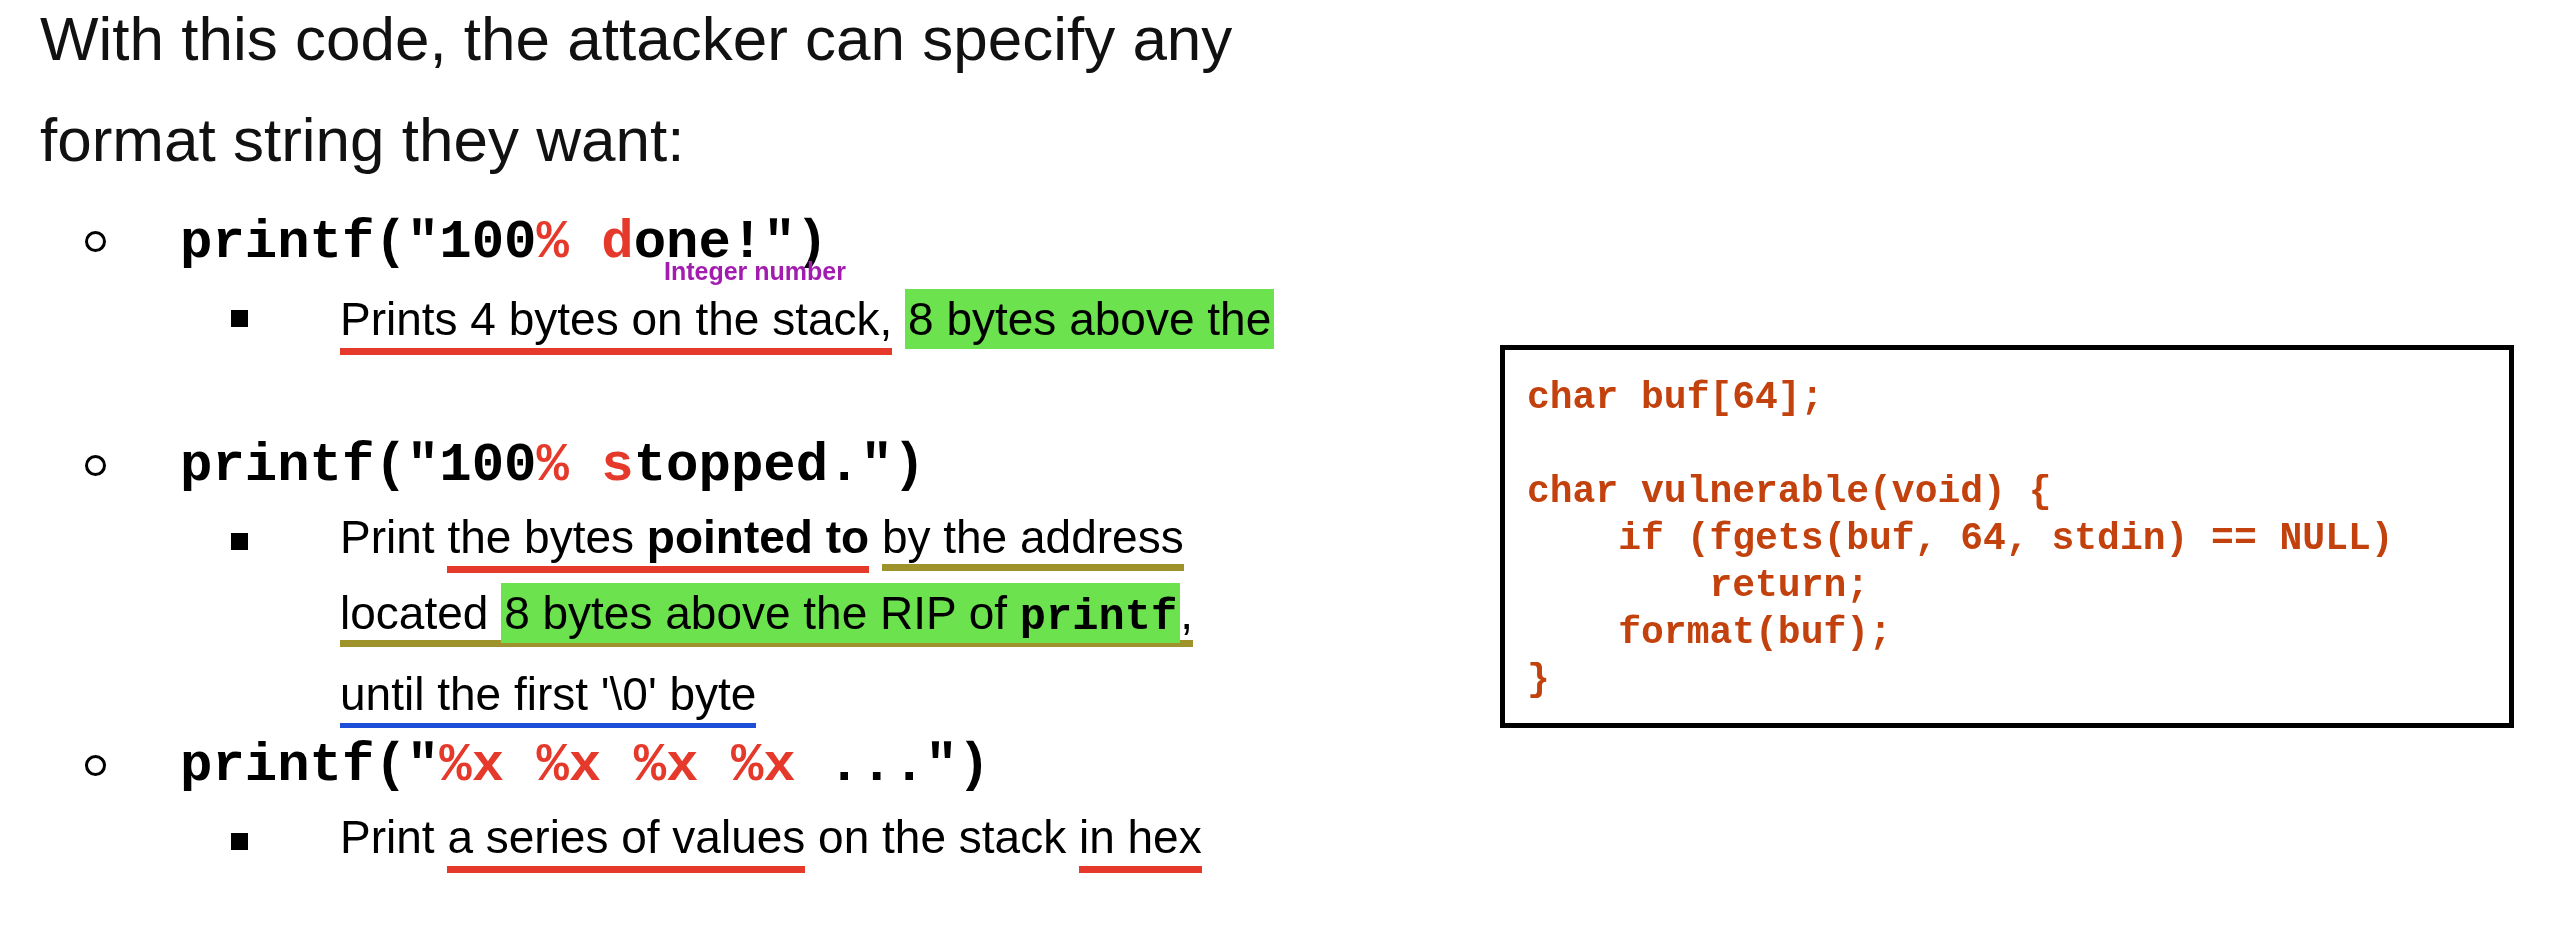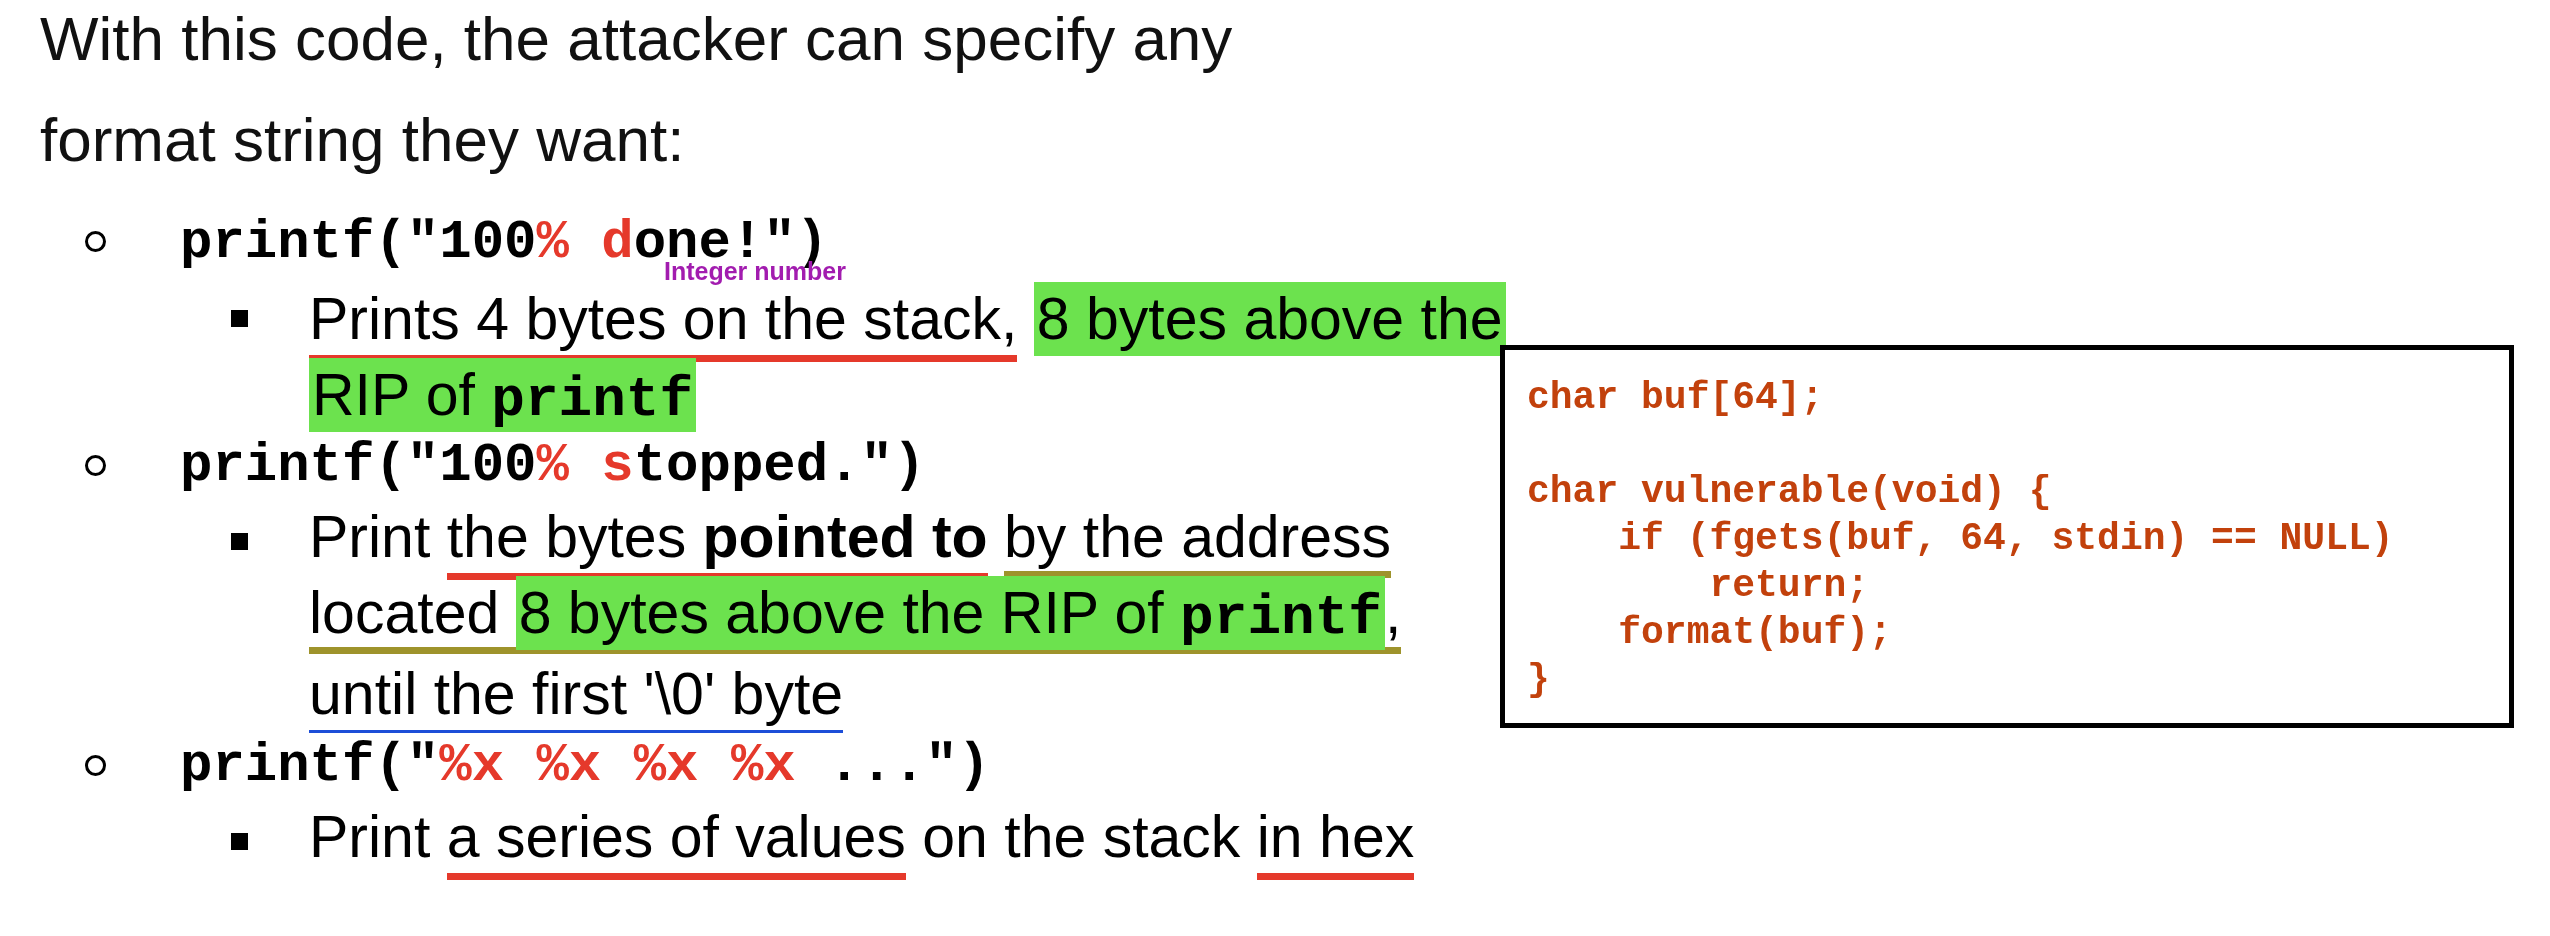--- a/index.html
+++ b/index.html
@@ -11,24 +11,24 @@
   .title{position:absolute;left:40px;top:-12px;font-size:62px;line-height:101px;color:#111;}
   .title div{height:101px;}
   
   .circle{position:absolute;left:85px;width:15px;height:15px;border:3px solid #000;border-radius:50%;background:#fff;}
   
   .square{position:absolute;left:231px;width:17px;height:17px;background:#000;}
   
   .codeline{position:absolute;left:180px;font-family:"Liberation Mono","DejaVu Sans Mono",monospace;font-weight:bold;font-size:54px;line-height:56px;white-space:pre;color:#000;}
   .red{color:#e5392b;}
   
-  .subtext{position:absolute;left:309px;font-size:59px;line-height:76px;color:#000;width:1210px;}
+  .subtext{position:absolute;left:340px;font-size:46px;line-height:76px;color:#000;width:1210px;}
   .ul-red{border-bottom:7px solid #e5392b;padding-bottom:3px;}
   .ul-olive{border-bottom:7px solid #9e932b;padding-bottom:1px;}
-  .ul-green{border-bottom:3px solid #1d4ed8;padding-bottom:3px;}
+  .ul-green{border-bottom:5px solid #1d4ed8;padding-bottom:3px;}
   .hl{background:#6ce24e;padding:4px 3px;}
   .b{font-weight:bold;}
   .mono{font-family:"Liberation Mono","DejaVu Sans Mono",monospace;font-weight:bold;font-size:0.95em;}
   
   .anno{position:absolute;left:664px;top:257px;font-size:25px;font-weight:bold;color:#a21caf;white-space:pre;}
   
   .codebox{
     position:absolute;left:1500px;top:345px;width:982px;height:349px;
     border:5px solid #000;background:#fff;padding:24px 0 0 22px;
   }
@@ -44,21 +44,21 @@
     <div>With this code, the attacker can specify any</div>
     <div>format string they want:</div>
   </div>
 
 <span class="circle" style="top:231px;"></span>
 <div class="codeline" style="top:215px;"><span>printf("100</span><span class="red">%</span><span> </span><span class="red">d</span><span>one!")</span></div>
 
 <div class="anno">Integer number</div>
 
 <span class="square" style="top:310px;"></span>
-<div class="subtext" style="top:281px;"><span class="ul-red">Prints 4 bytes on the stack,</span><span> </span><span class="hl">8 bytes above the</span><br><span class="hl"><span>RIP of </span><span class="mono">printf</span></span></div>
+<div class="subtext" style="top:281px;"><span class="ul-red">Prints 4 bytes on the stack,</span><span> </span><span class="hl">8 bytes above the</span><br></div>
 
 <span class="circle" style="top:455px;"></span>
 <div class="codeline" style="top:438px;"><span>printf("100</span><span class="red">%</span><span> </span><span class="red">s</span><span>topped.")</span></div>
 
 <span class="square" style="top:533px;"></span>
 <div class="subtext" style="top:499px;"><span>Print </span><span class="ul-red"><span>the bytes </span><span class="b">pointed to</span></span><span> </span><span class="ul-olive">by the address</span><br><span class="ul-olive"><span>located </span><span class="hl"><span>8 bytes above the RIP of </span><span class="mono">printf</span></span><span>,</span></span><br><span class="ul-green">until the first '\0' byte</span></div>
 
 <span class="circle" style="top:755px;"></span>
 <div class="codeline" style="top:738px;"><span>printf("</span><span class="red">%x %x %x %x</span><span> ...")</span></div>
 

